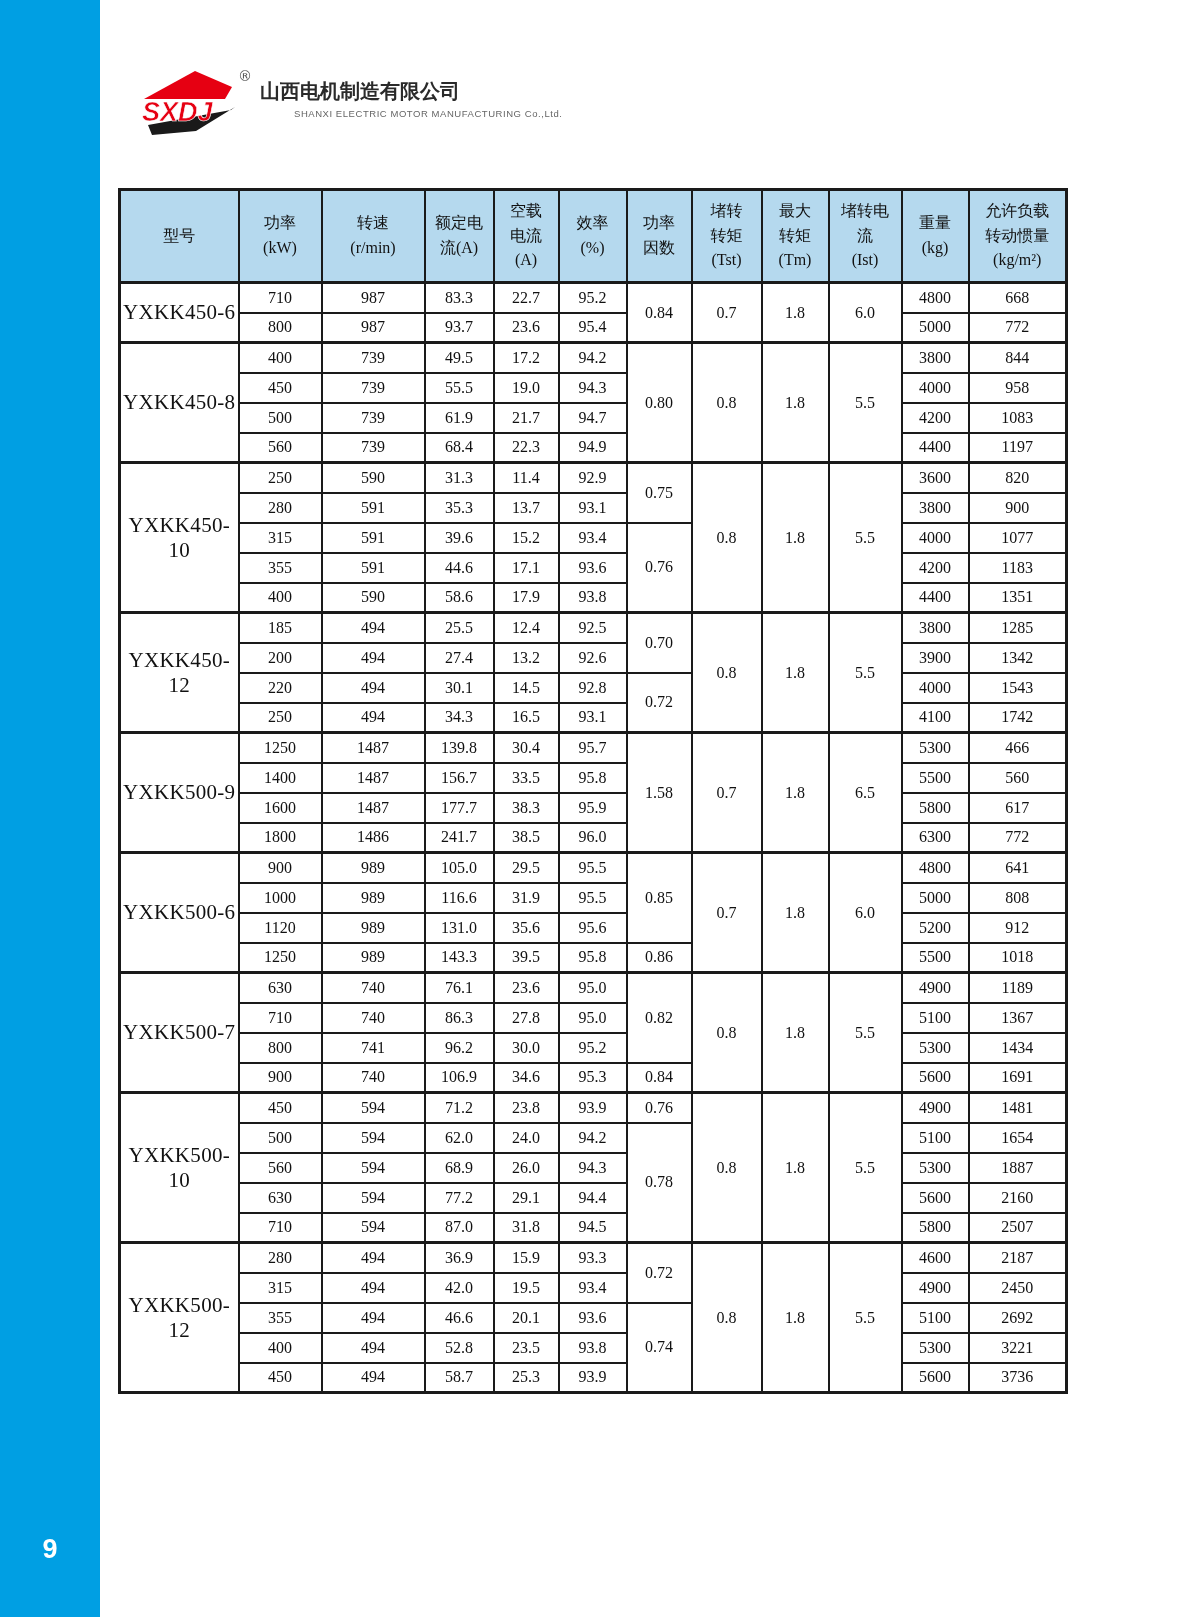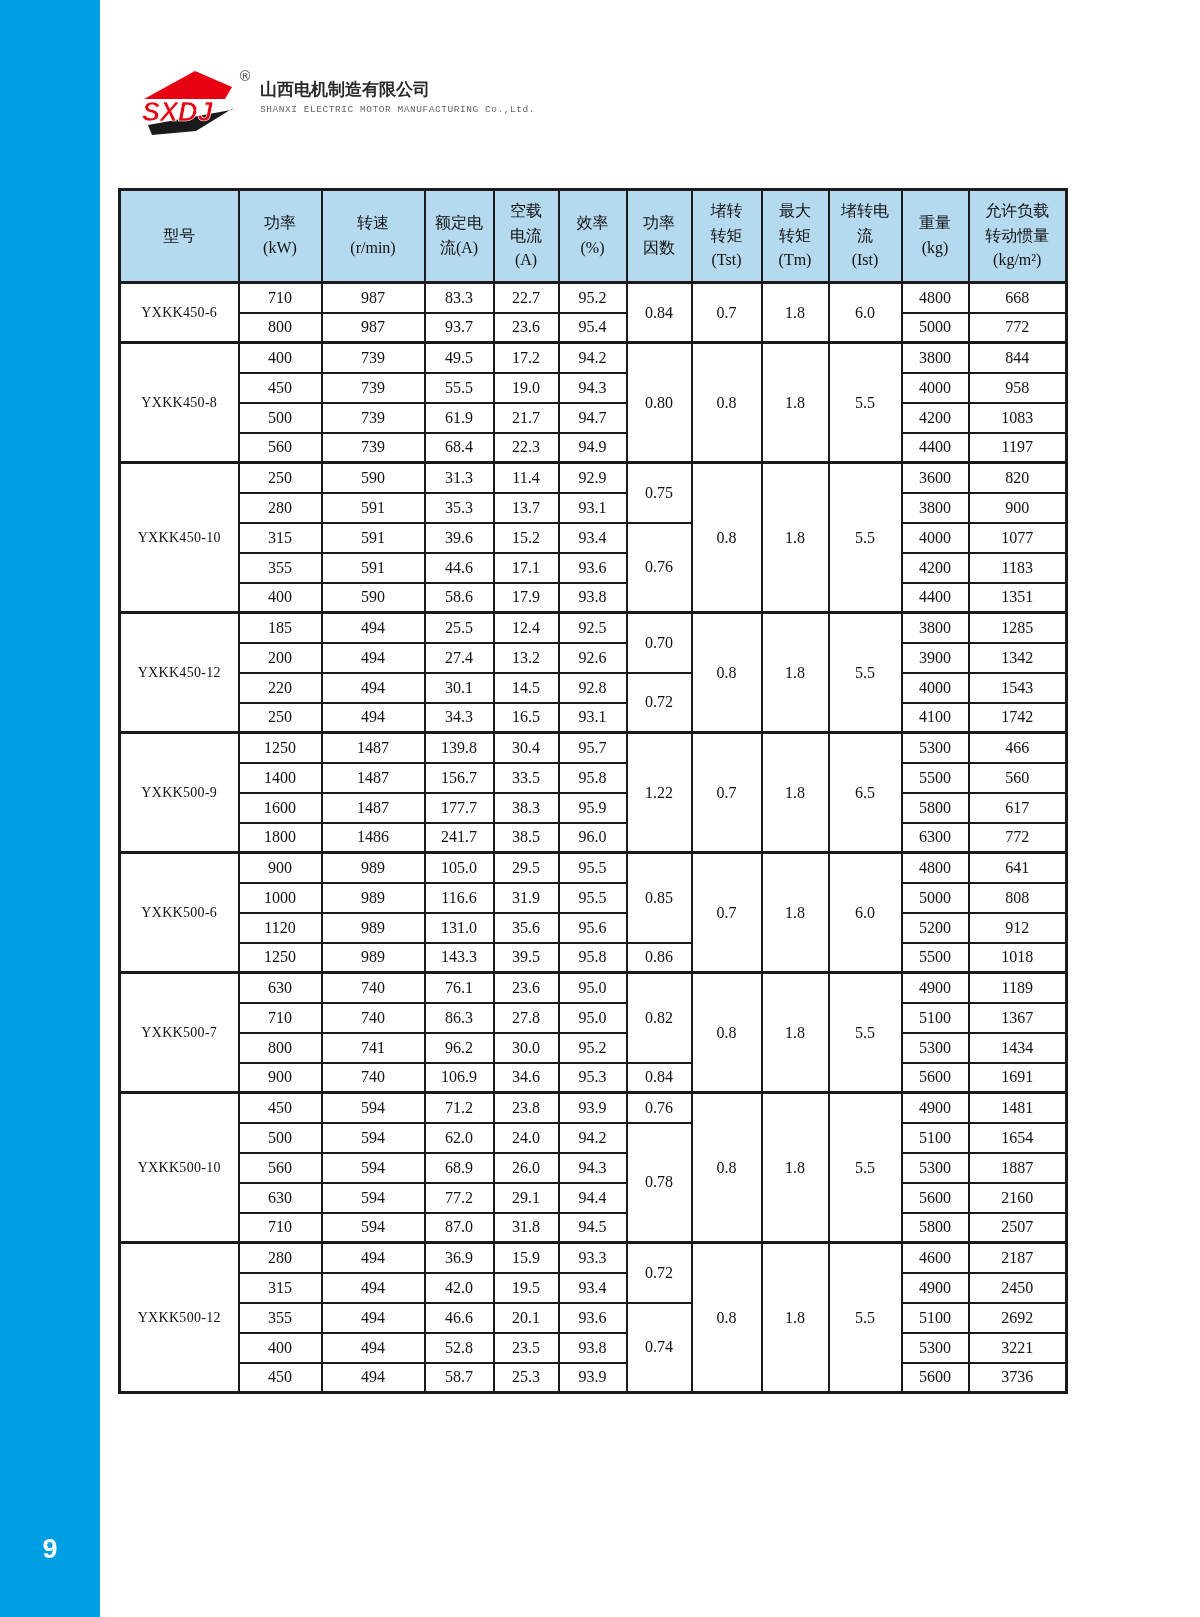--- a/index.html
+++ b/index.html
@@ -19,46 +19,46 @@
   }
   
   .logo-wrap { position:absolute; left:138px; top:66px; height:72px; }
   .logo-emblem { position:absolute; left:0; top:0; }
   .logo-reg {
     position:absolute; left:100px; top:2px; font-size:14px; color:#555;
     font-family:"DejaVu Sans", sans-serif;
   }
   .company-block { position:absolute; left:122px; top:12px; width:260px; }
   .company-cn {
-    font-size:17px; font-weight:bold; color:#2a2a2a; letter-spacing:0px;
+    font-size:20px; font-weight:bold; color:#2a2a2a; letter-spacing:0px;
     font-family:"Liberation Sans", sans-serif; white-space:nowrap;
   }
   .company-en {
     margin-top:3px; font-size:9.5px; color:#666; letter-spacing:0.55px;
-    font-family:Liberation Mono, monospace; white-space:nowrap;
+    font-family:Liberation Sans, sans-serif; white-space:nowrap;margin-left:34px;
   }
   
   table.spec-table {
     position:absolute; left:118px; top:188px; width:947px;
     border-collapse:collapse; table-layout:fixed;
     border:3px solid #1a1a1a;
     font-family:"Liberation Serif", "DejaVu Serif", serif;
     color:#111;
   }
   .spec-table th {
     background:#B5D9EE; border:2px solid #1a1a1a; border-bottom:3px solid #1a1a1a;
     height:93px; font-weight:normal; font-size:16px; line-height:1.55;
     text-align:center; vertical-align:middle; padding:2px 0;
   }
   .spec-table td {
     border:2px solid #1a1a1a; height:30px; text-align:center;
     vertical-align:middle; font-size:16px; padding:0 2px;
   }
   .spec-table tr.group-start td { border-top:3px solid #1a1a1a; }
-  .spec-table td.model-cell { font-size:14px; letter-spacing:0.3px; }
+  .spec-table td.model-cell { font-size:21px; letter-spacing:0.3px; }
 </style>
 </head>
 <body>
 
 <div class="page">
 
   <div class="side-strip"></div>
   <div class="page-number">9</div>
 
   <div class="logo-wrap">
@@ -303,21 +303,21 @@
           <td>4100</td>
           <td>1742</td>
         </tr>
         <tr class="group-start">
           <td rowspan="4" class="model-cell">YXKK500-9</td>
           <td>1250</td>
           <td>1487</td>
           <td>139.8</td>
           <td>30.4</td>
           <td>95.7</td>
-          <td rowspan="4">1.22</td>
+          <td rowspan="4">1.58</td>
           <td rowspan="4">0.7</td>
           <td rowspan="4">1.8</td>
           <td rowspan="4">6.5</td>
           <td>5300</td>
           <td>466</td>
         </tr>
         <tr>
           <td>1400</td>
           <td>1487</td>
           <td>156.7</td>

